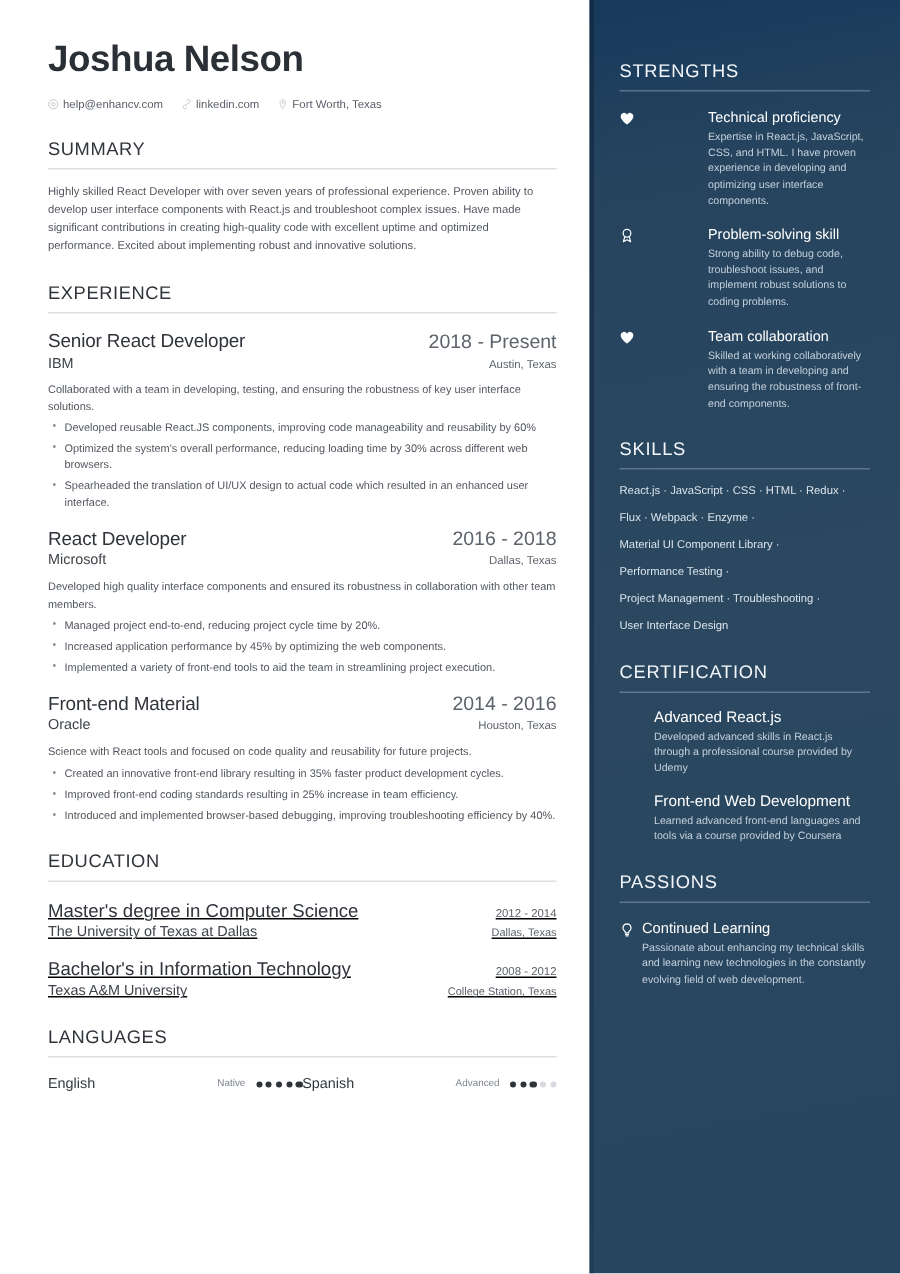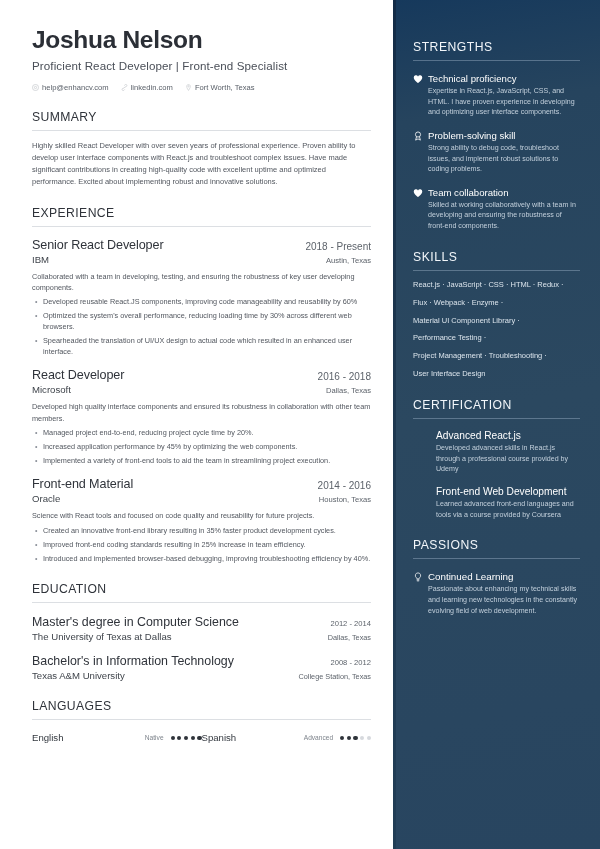--- a/index.html
+++ b/index.html
@@ -81,29 +81,29 @@
     line-height: 1.58;
     color: #52575f;
   }
 
   .job { margin-top: 11px; }
   .job:first-of-type { margin-top: 10px; }
 
   .job-head {
     display: flex;
     justify-content: space-between;
-    align-items: flex-end;
+    align-items: center;
   }
   .job-title {
     font-size: 12.6px;
     color: #2f333a;
     letter-spacing: -0.1px;
   }
   .job-dates {
-    font-size: 10px;
+    font-size: 13px;
     color: #5d636b;
     white-space: nowrap;
     padding-left: 8px;
   }
   .job-sub {
     display: flex;
     justify-content: space-between;
     align-items: baseline;
     margin-top: 2px;
     gap: 39px;
@@ -136,21 +136,21 @@
   }
   .bullet-dot {
     flex: 0 0 11px;
     color: #8b9099;
     font-size: 7px;
     padding-left: 3px;
     line-height: 1.7;
   }
   .bullet-text { flex: 1; }
 
-  .edu { margin-top: 12px; }
+  .edu { margin-top: 12px; text-decoration: underline; }
   .edu-head {
     display: flex;
     justify-content: space-between;
     align-items: baseline;
   }
   .edu-degree {
     font-size: 12.4px;
     color: #2f333a;
   }
   .edu-dates {
@@ -238,21 +238,21 @@
   }
 
   .strength { display: flex; margin-top: 12px; }
   .str-icon {
     flex: 0 0 15px;
     color: #ffffff;
     font-size: 9px;
     line-height: 1.35;
     padding-top: 1px;
   }
-  .str-body { flex: 1; }
+  .str-body { flex: 1; margin-left: 44px; }
   .str-name {
     font-size: 9.6px;
     color: #ffffff;
   }
   .str-desc {
     font-size: 7.1px;
     line-height: 1.5;
     color: #c3d0dc;
     margin-top: 2px;
   }
@@ -300,21 +300,20 @@
 </style>
 </head>
 <body>
 
 <div class="resume">
 
   <div class="main-col">
 
     <div>
       <div class="name">Joshua Nelson</div>
-      <div class="headline">Proficient React Developer | Front-end Specialist</div>
       <div class="contact-row">
         <div class="contact-item">
           <span class="contact-icon">
             <svg width="7" height="7" viewBox="0 0 16 16">
                 <circle cx="8" cy="8" r="7" fill="none" stroke="#8b9199" stroke-width="1.4"></circle>
                 <circle cx="8" cy="8" r="2.6" fill="none" stroke="#8b9199" stroke-width="1.4"></circle>
               </svg>
           </span>
           <span>help@enhancv.com</span>
         </div>
@@ -350,21 +349,21 @@
 
       <div class="job">
         <div class="job-head">
           <div class="job-title">Senior React Developer</div>
           <div class="job-dates">2018 - Present</div>
         </div>
         <div class="job-sub">
           <div class="job-company">IBM</div>
           <div class="job-location">Austin, Texas</div>
         </div>
-        <div class="job-desc">Collaborated with a team in developing, testing, and ensuring the robustness of key user developing components.</div>
+        <div class="job-desc">Collaborated with a team in developing, testing, and ensuring the robustness of key user interface solutions.</div>
         <div class="bullets">
           <div class="bullet">
             <div class="bullet-dot">•</div>
             <div class="bullet-text">Developed reusable React.JS components, improving code manageability and reusability by 60%</div>
           </div>
           <div class="bullet">
             <div class="bullet-dot">•</div>
             <div class="bullet-text">Optimized the system's overall performance, reducing loading time by 30% across different web browsers.</div>
           </div>
           <div class="bullet">

